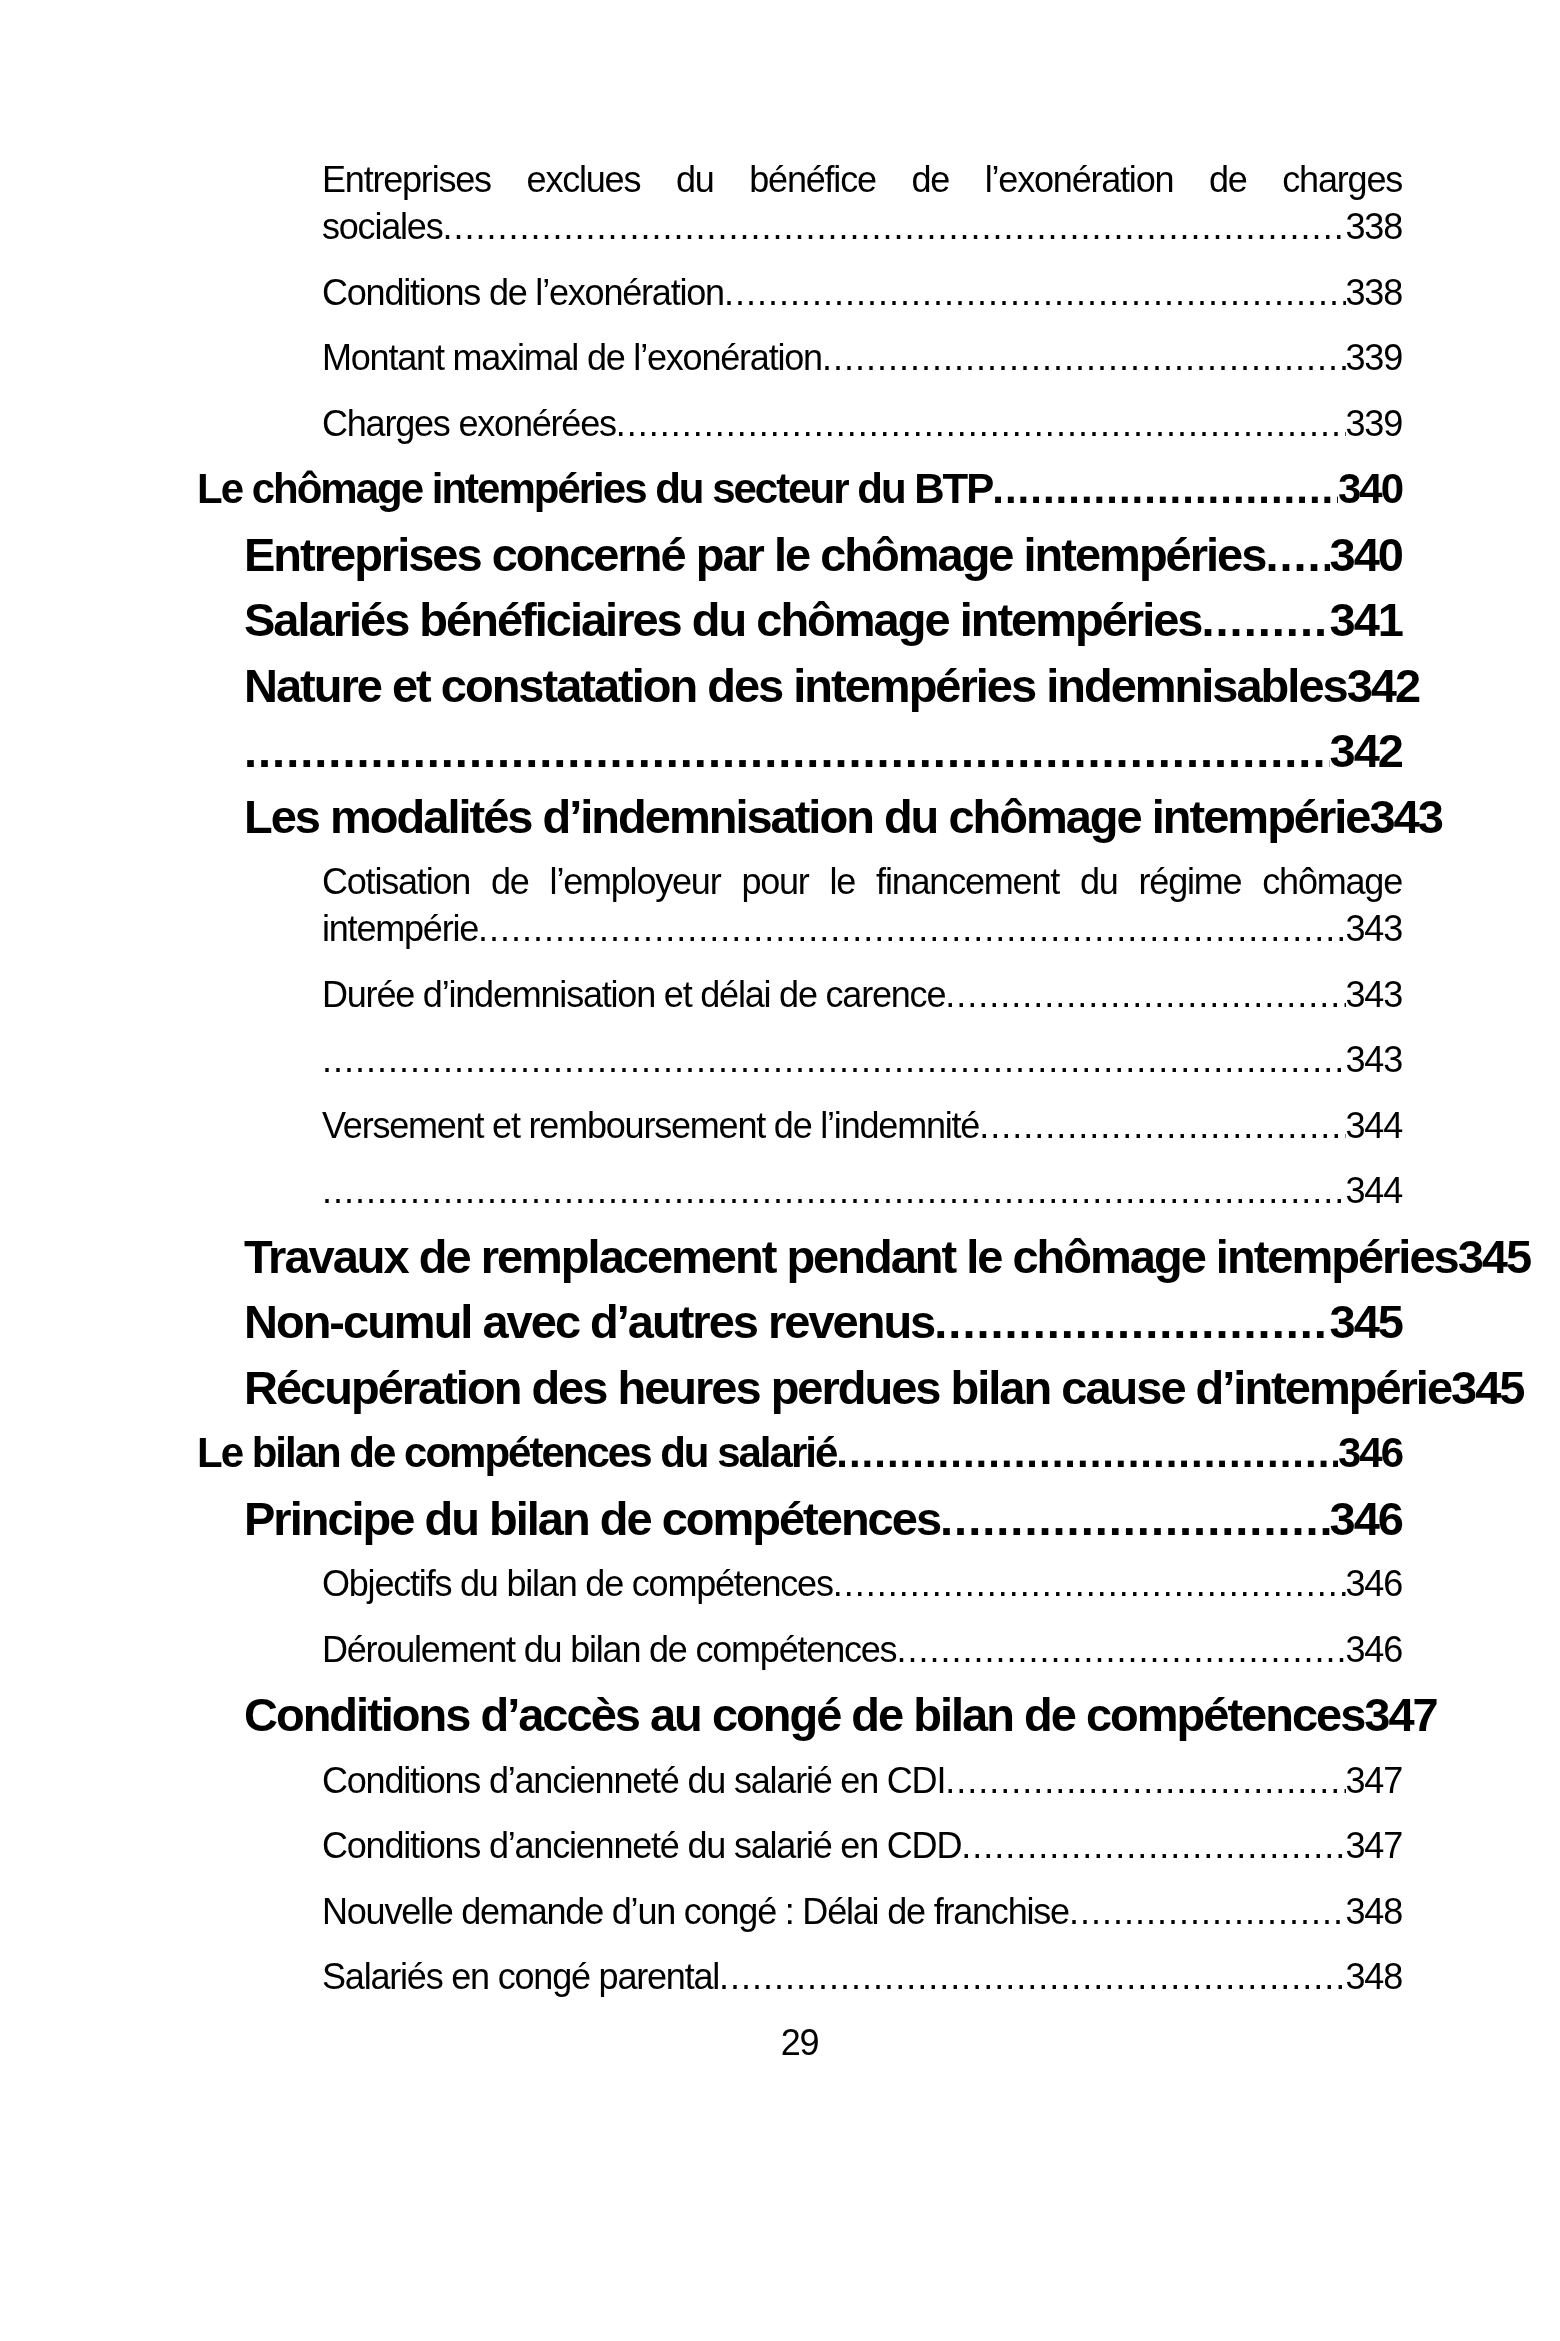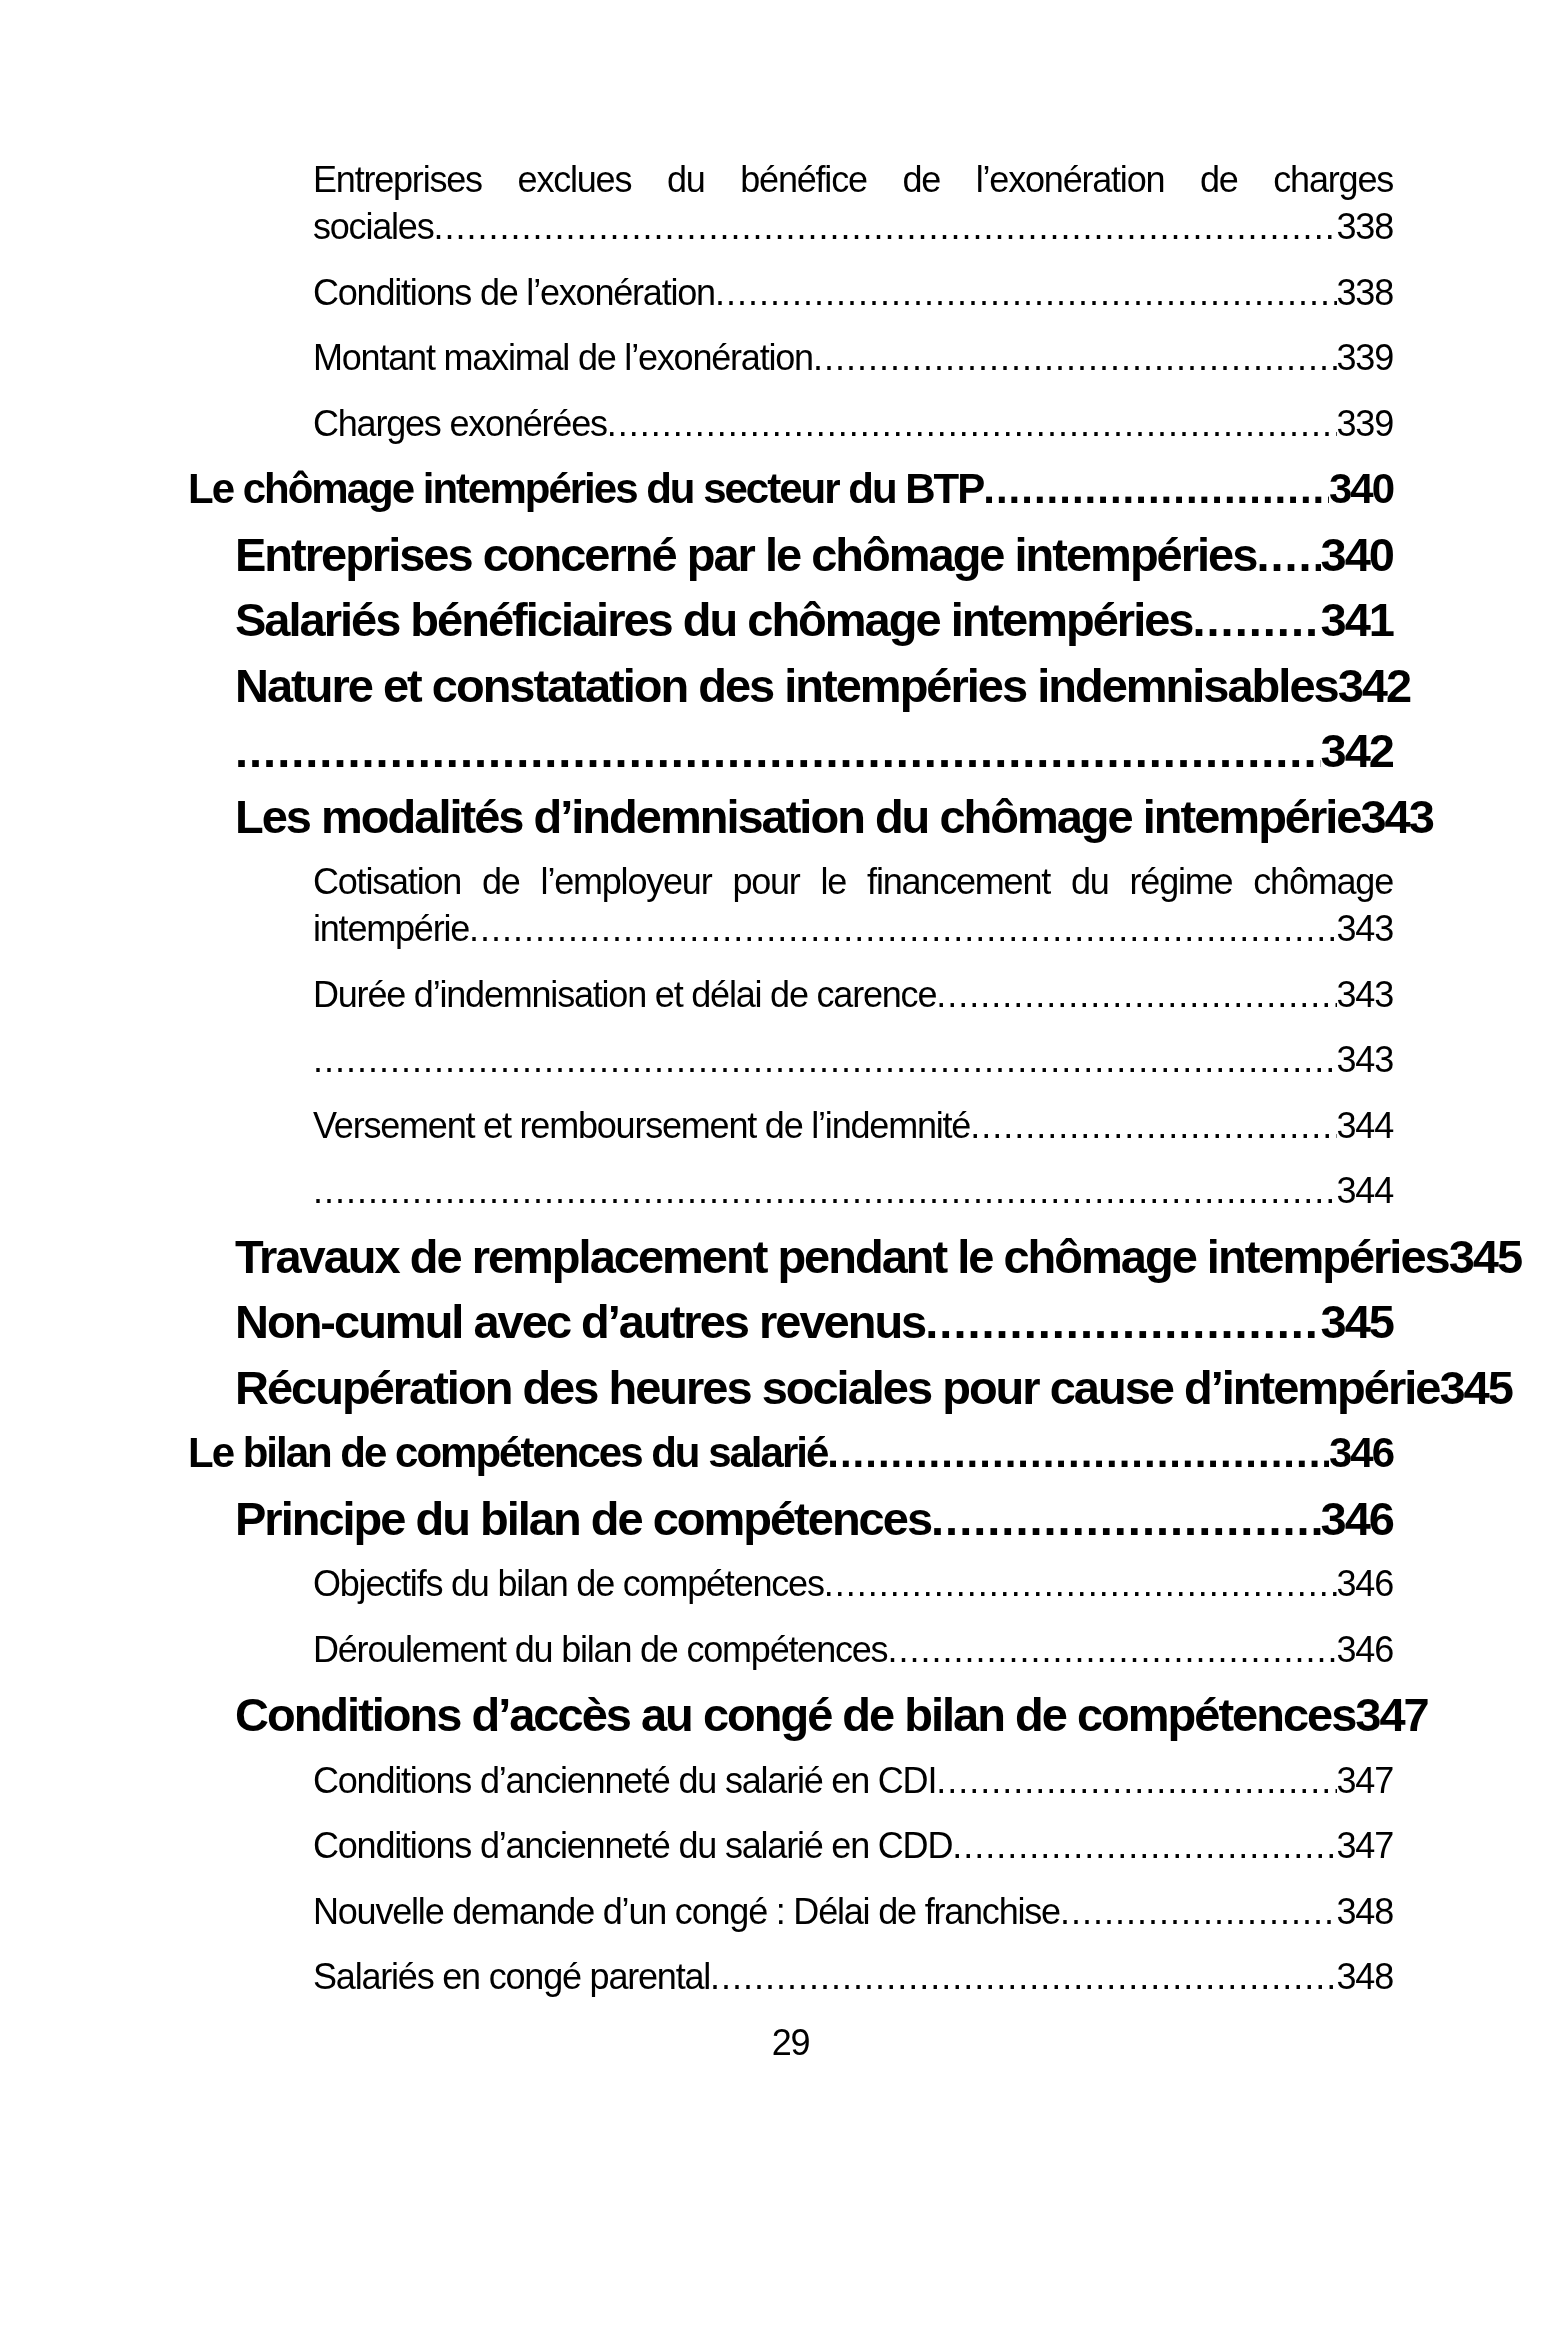--- a/index.html
+++ b/index.html
@@ -13,21 +13,21 @@
     color: #000000;
   }
   .page {
     position: relative;
     width: 1560px;
     height: 2342px;
     background: #ffffff;
   }
   .content {
     position: absolute;
-    left: 188px;
+    left: 197px;
     top: 156px;
     width: 1205px;
   }
   .entry { margin-bottom: 18.5px; }
   .entry.lvl2 { padding-left: 47px; }
   .entry.lvl3 { padding-left: 125px; }
   .entry.regular {
     font-size: 36px;
     letter-spacing: -1.2px;
     font-weight: normal;
@@ -198,21 +198,21 @@
         </div>
         <div class="entry lvl2 bold">
           <div class="row">
             <span class="label">Non-cumul avec d’autres revenus</span>
             <span class="dots"></span>
             <span class="pagenum">345</span>
           </div>
         </div>
         <div class="entry lvl2 bold">
           <div class="row">
-            <span class="label">Récupération des heures sociales pour cause d’intempérie</span>
+            <span class="label">Récupération des heures perdues bilan cause d’intempérie</span>
             <span class="dots"></span>
             <span class="pagenum">345</span>
           </div>
         </div>
         <div class="entry lvl1 bold">
           <div class="row">
             <span class="label">Le bilan de compétences du salarié</span>
             <span class="dots"></span>
             <span class="pagenum">346</span>
           </div>

